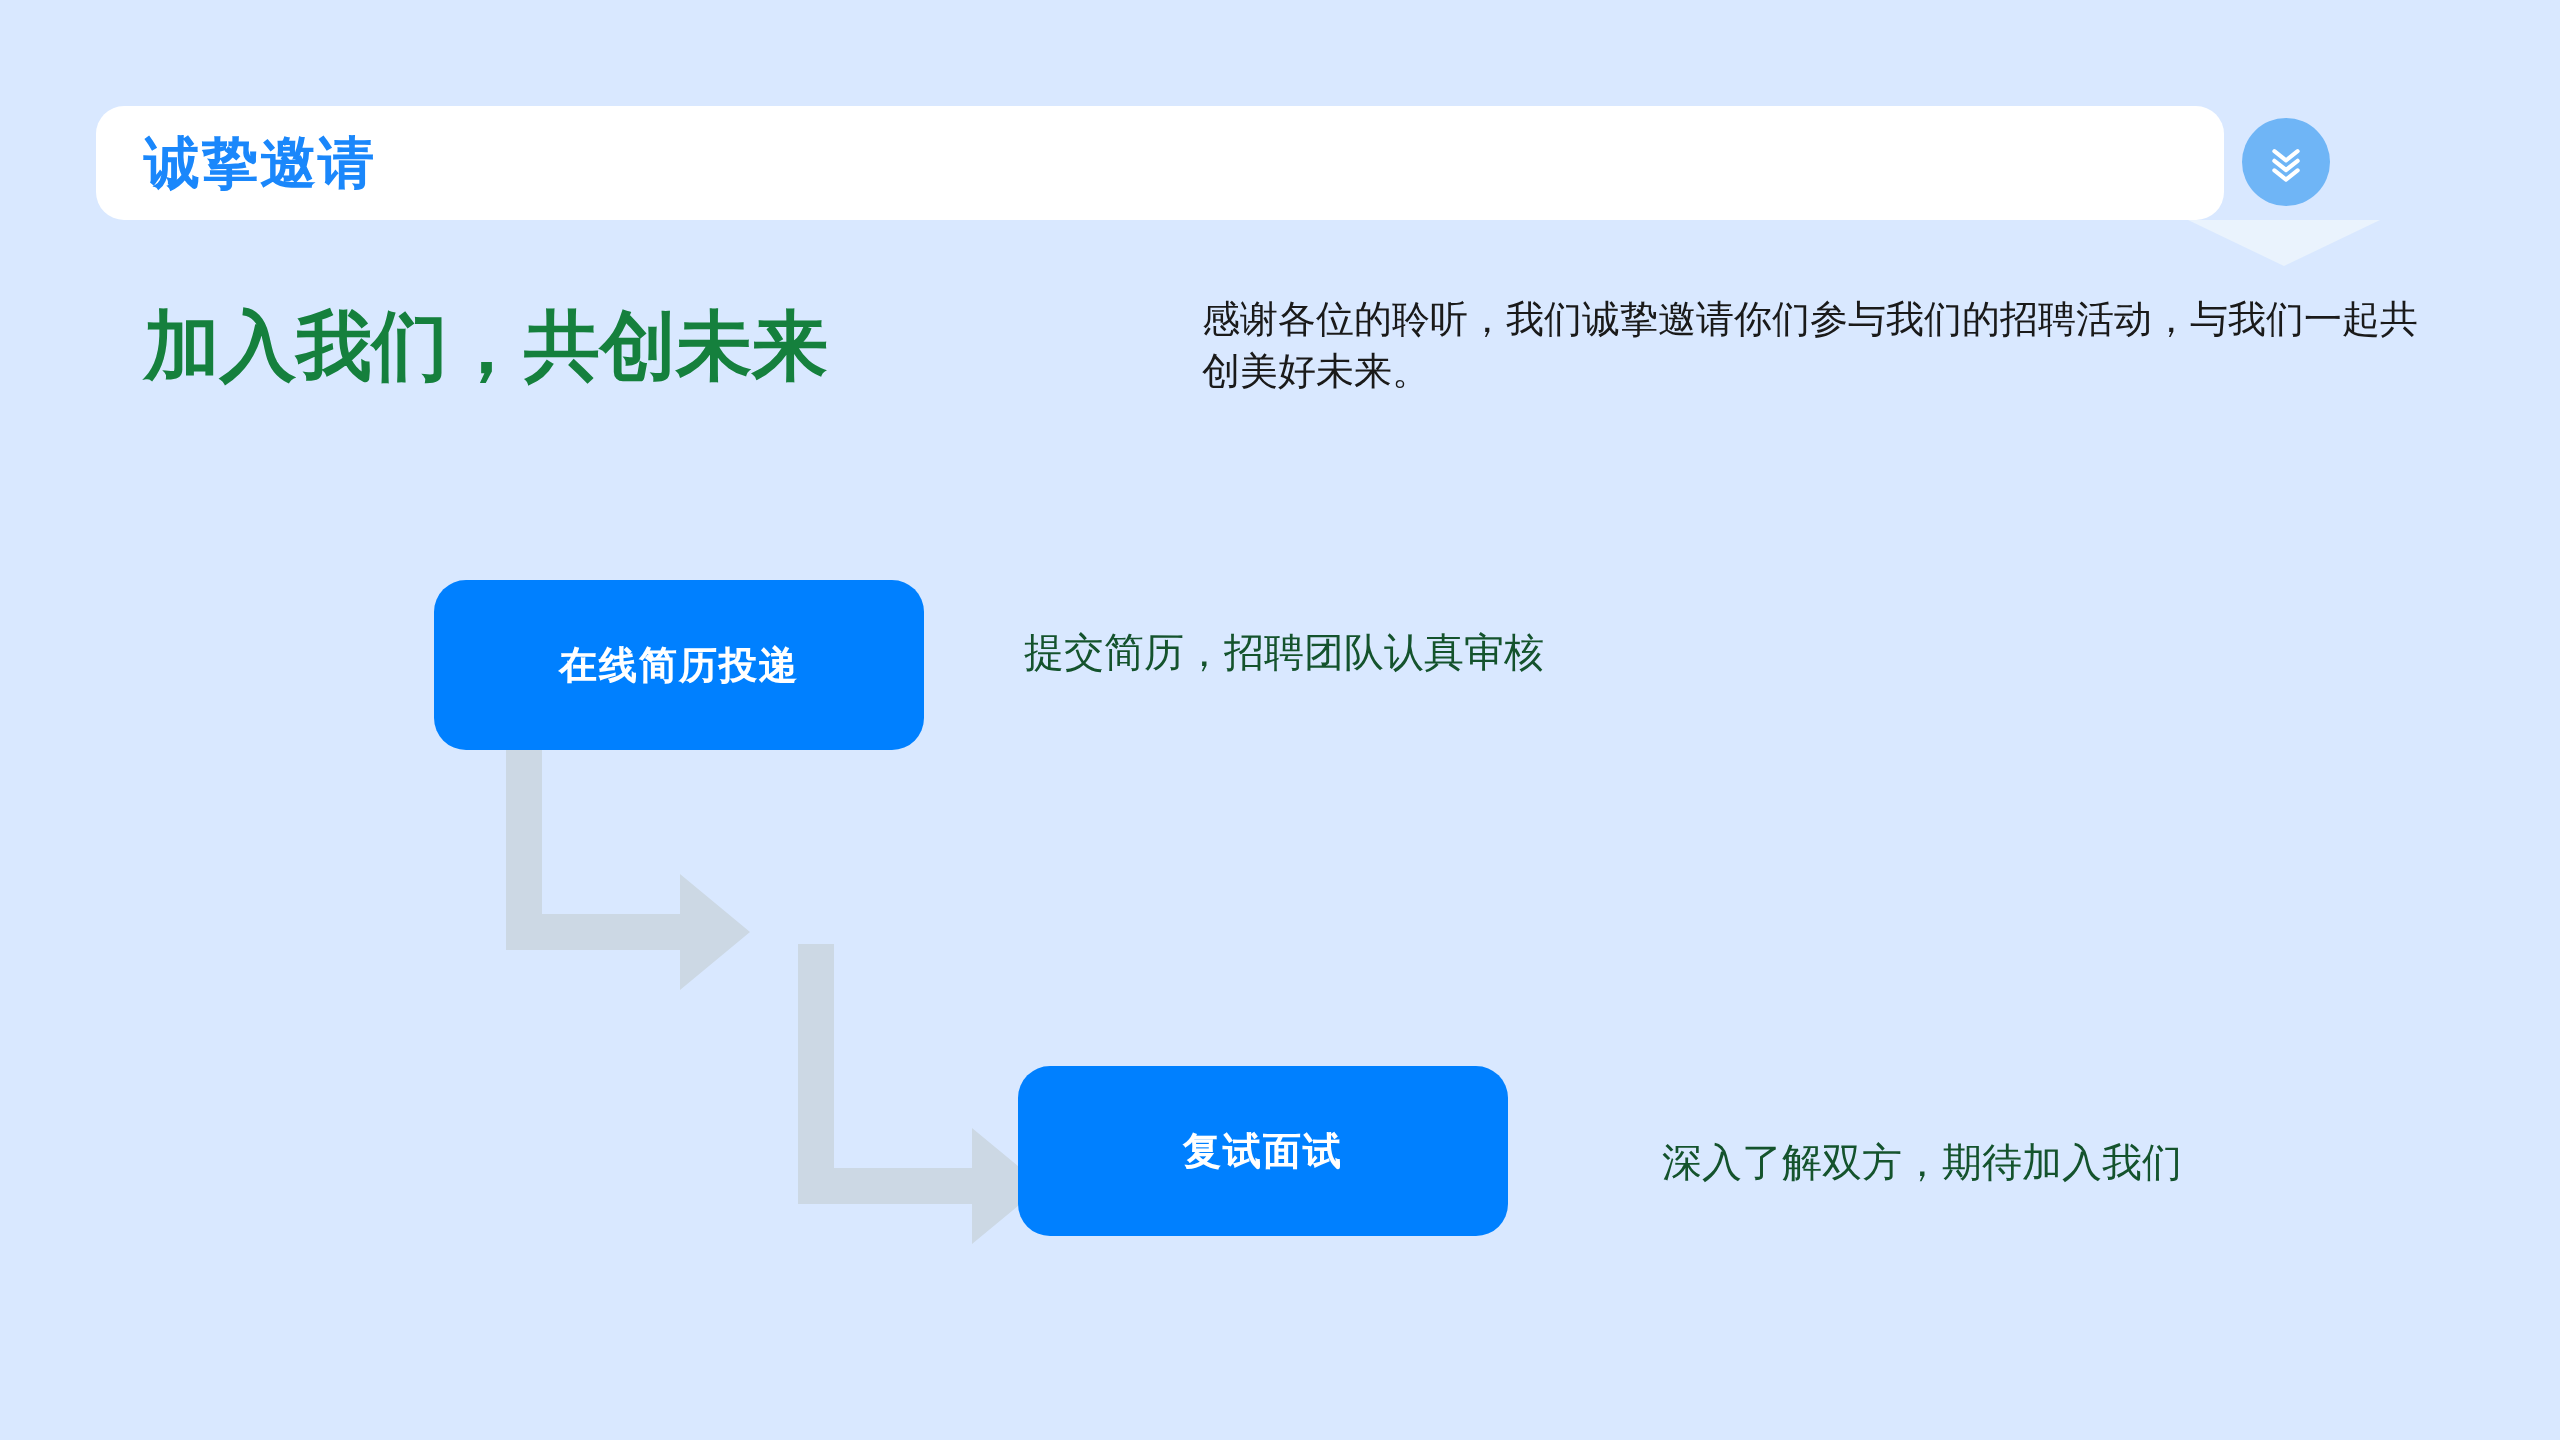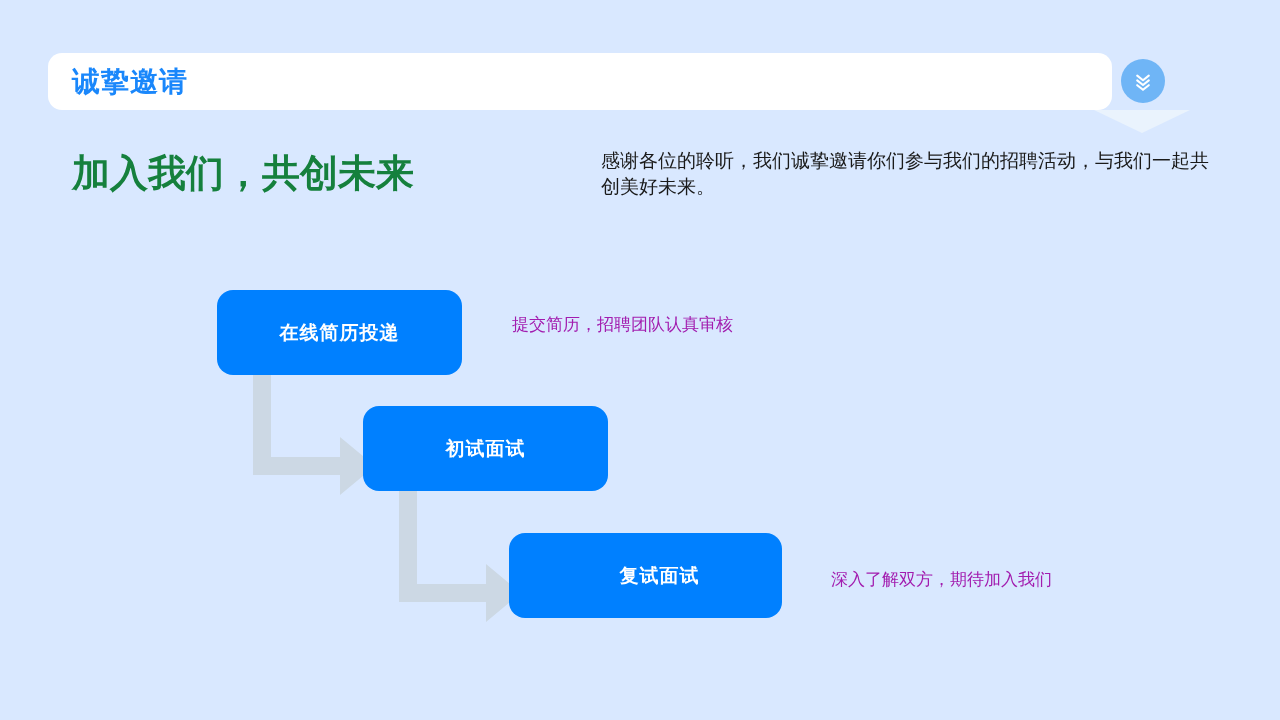--- a/index.html
+++ b/index.html
@@ -105,28 +105,28 @@
     justify-content: center;
   }
   .step-card-label {
     font-size: 19px;
     font-weight: bold;
     color: #ffffff;
     letter-spacing: 1px;
   }
   .step-desc {
     position: absolute;
-    font-size: 17px;
-    color: #a21caf;
+    font-size: 20px;
+    color: #14532d;
     white-space: nowrap;
   }
 
   .card-1 { left: 217px; top: 270px; margin-top: 20px; }
   .card-2 { left: 363px; top: 406px; }
-  .card-3 { left: 509px; top: 533px; padding-left: 28px; }
+  .card-3 { left: 509px; top: 533px; }
 
   .desc-1 { left: 512px; top: 313px; }
   .desc-2 { left: 656px; top: 441px; }
   .desc-3 { left: 801px; top: 568px; margin-left: 30px; }
 </style>
 </head>
 <body>
 
 <div class="header-bar">
   <div class="header-title">诚挚邀请</div>
@@ -156,22 +156,19 @@
     <g>
       <path d="M417 472 L417 584 L486 584 L486 564 L521 593 L486 622 L486 602 L399 602 L399 472 Z" fill="#ccd8e4"></path>
     </g>
   </svg>
 
   <div class="step-card card-1">
     <span class="step-card-label">在线简历投递</span>
   </div>
   <div class="step-desc desc-1">提交简历，招聘团队认真审核</div>
 
-  <div class="step-card card-2">
-    <span class="step-card-label">初试面试</span>
-  </div>
 
   <div class="step-card card-3">
     <span class="step-card-label">复试面试</span>
   </div>
   <div class="step-desc desc-3">深入了解双方，期待加入我们</div>
 
 </div>
 
 </body></html>

